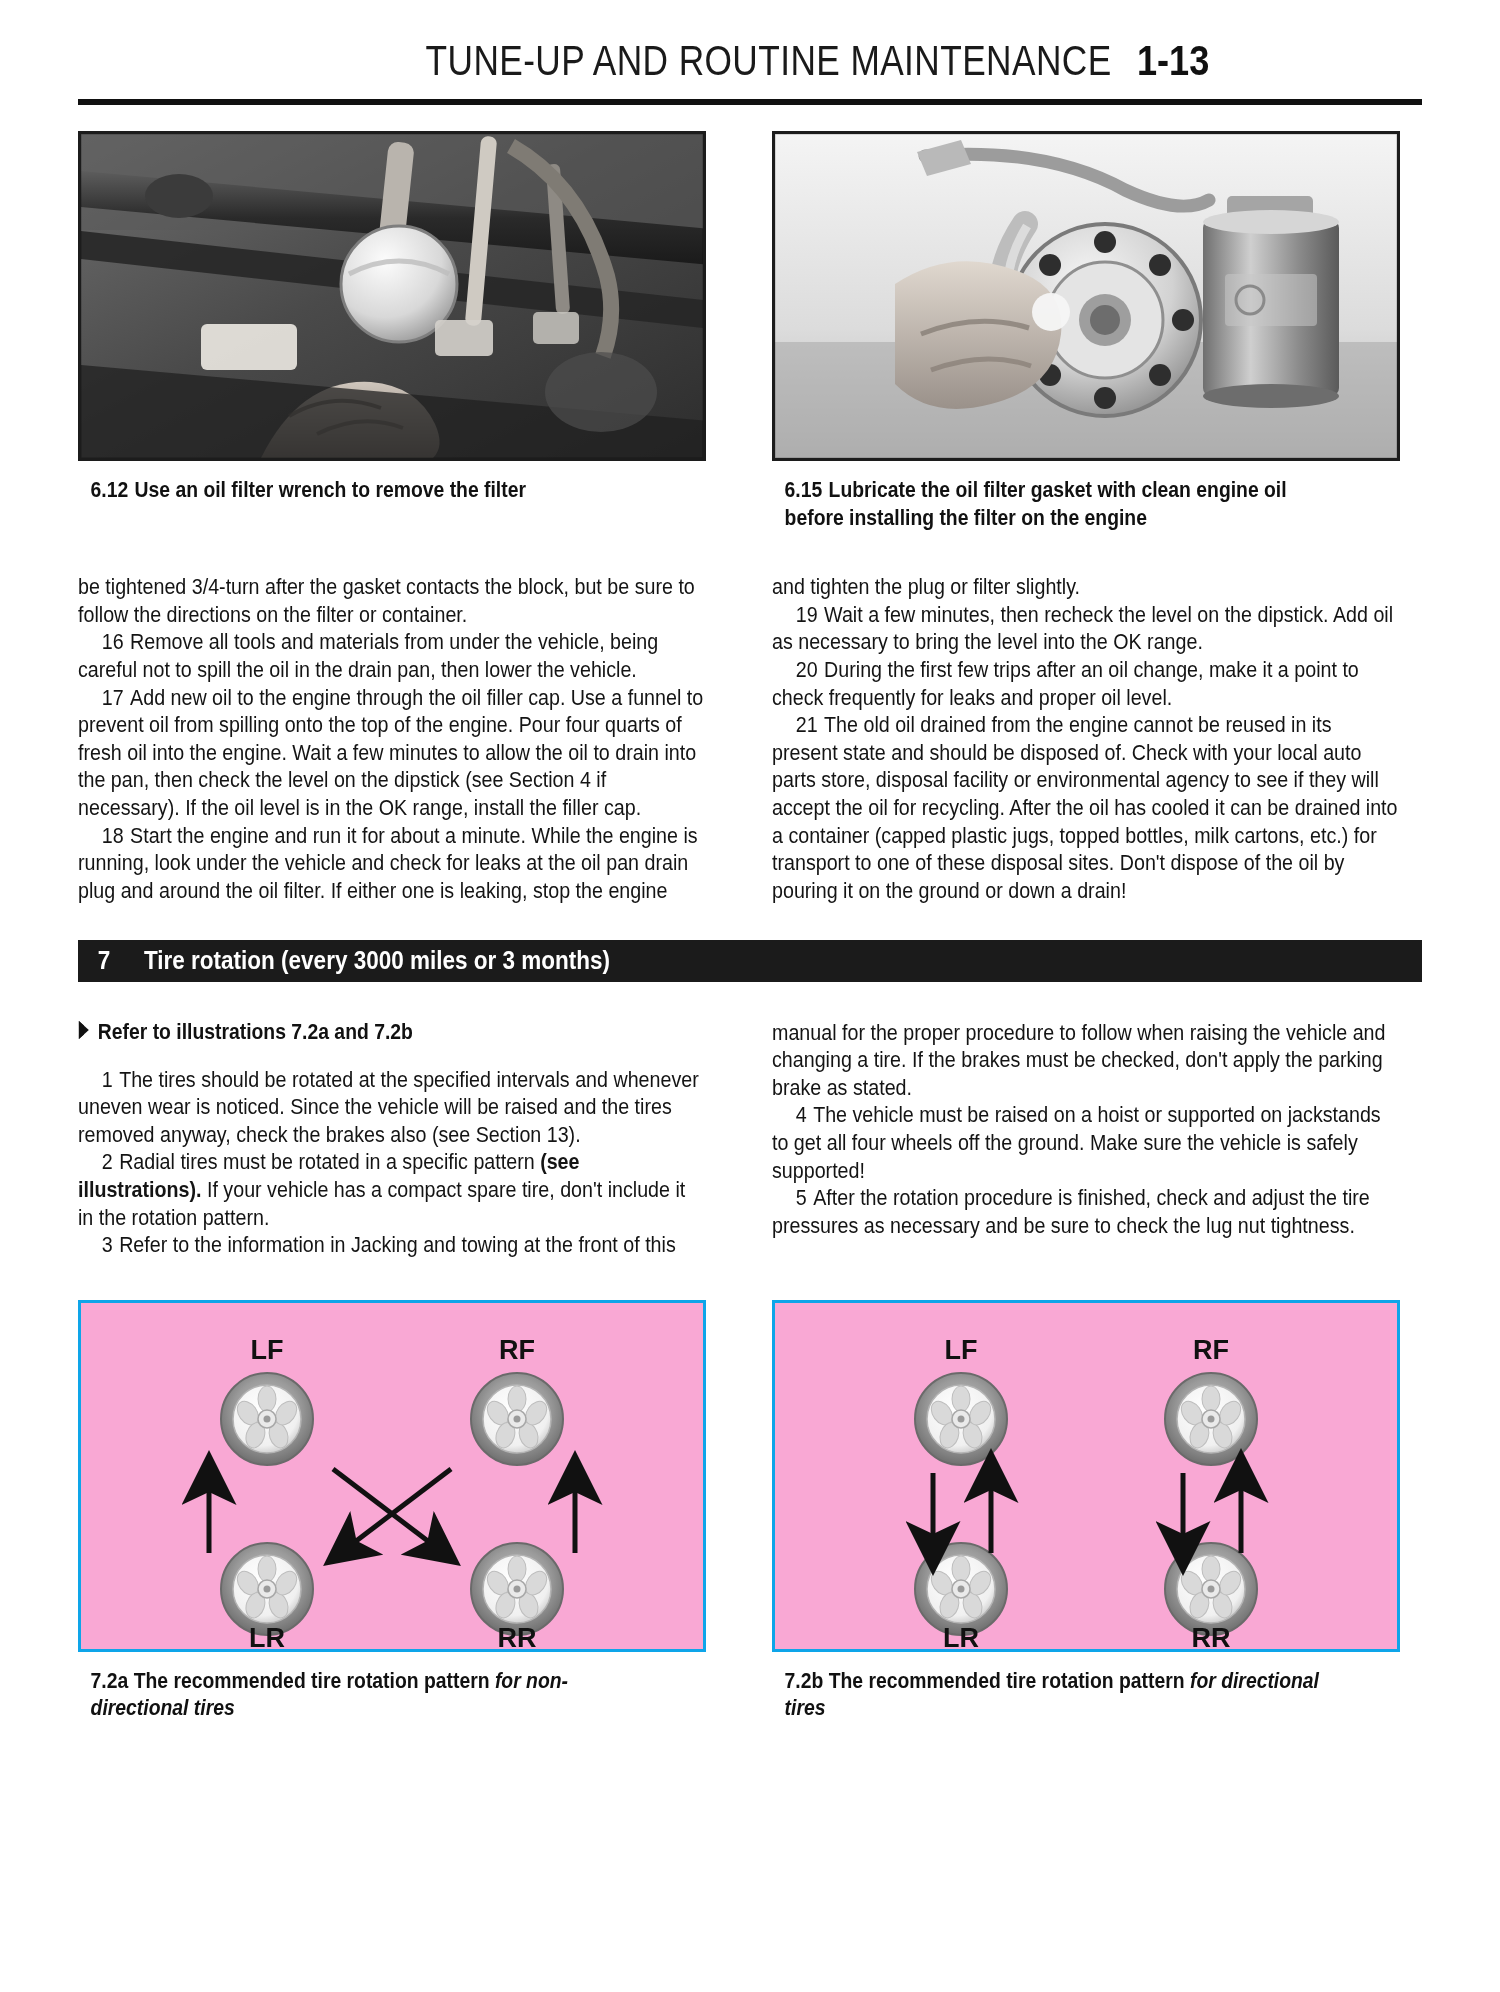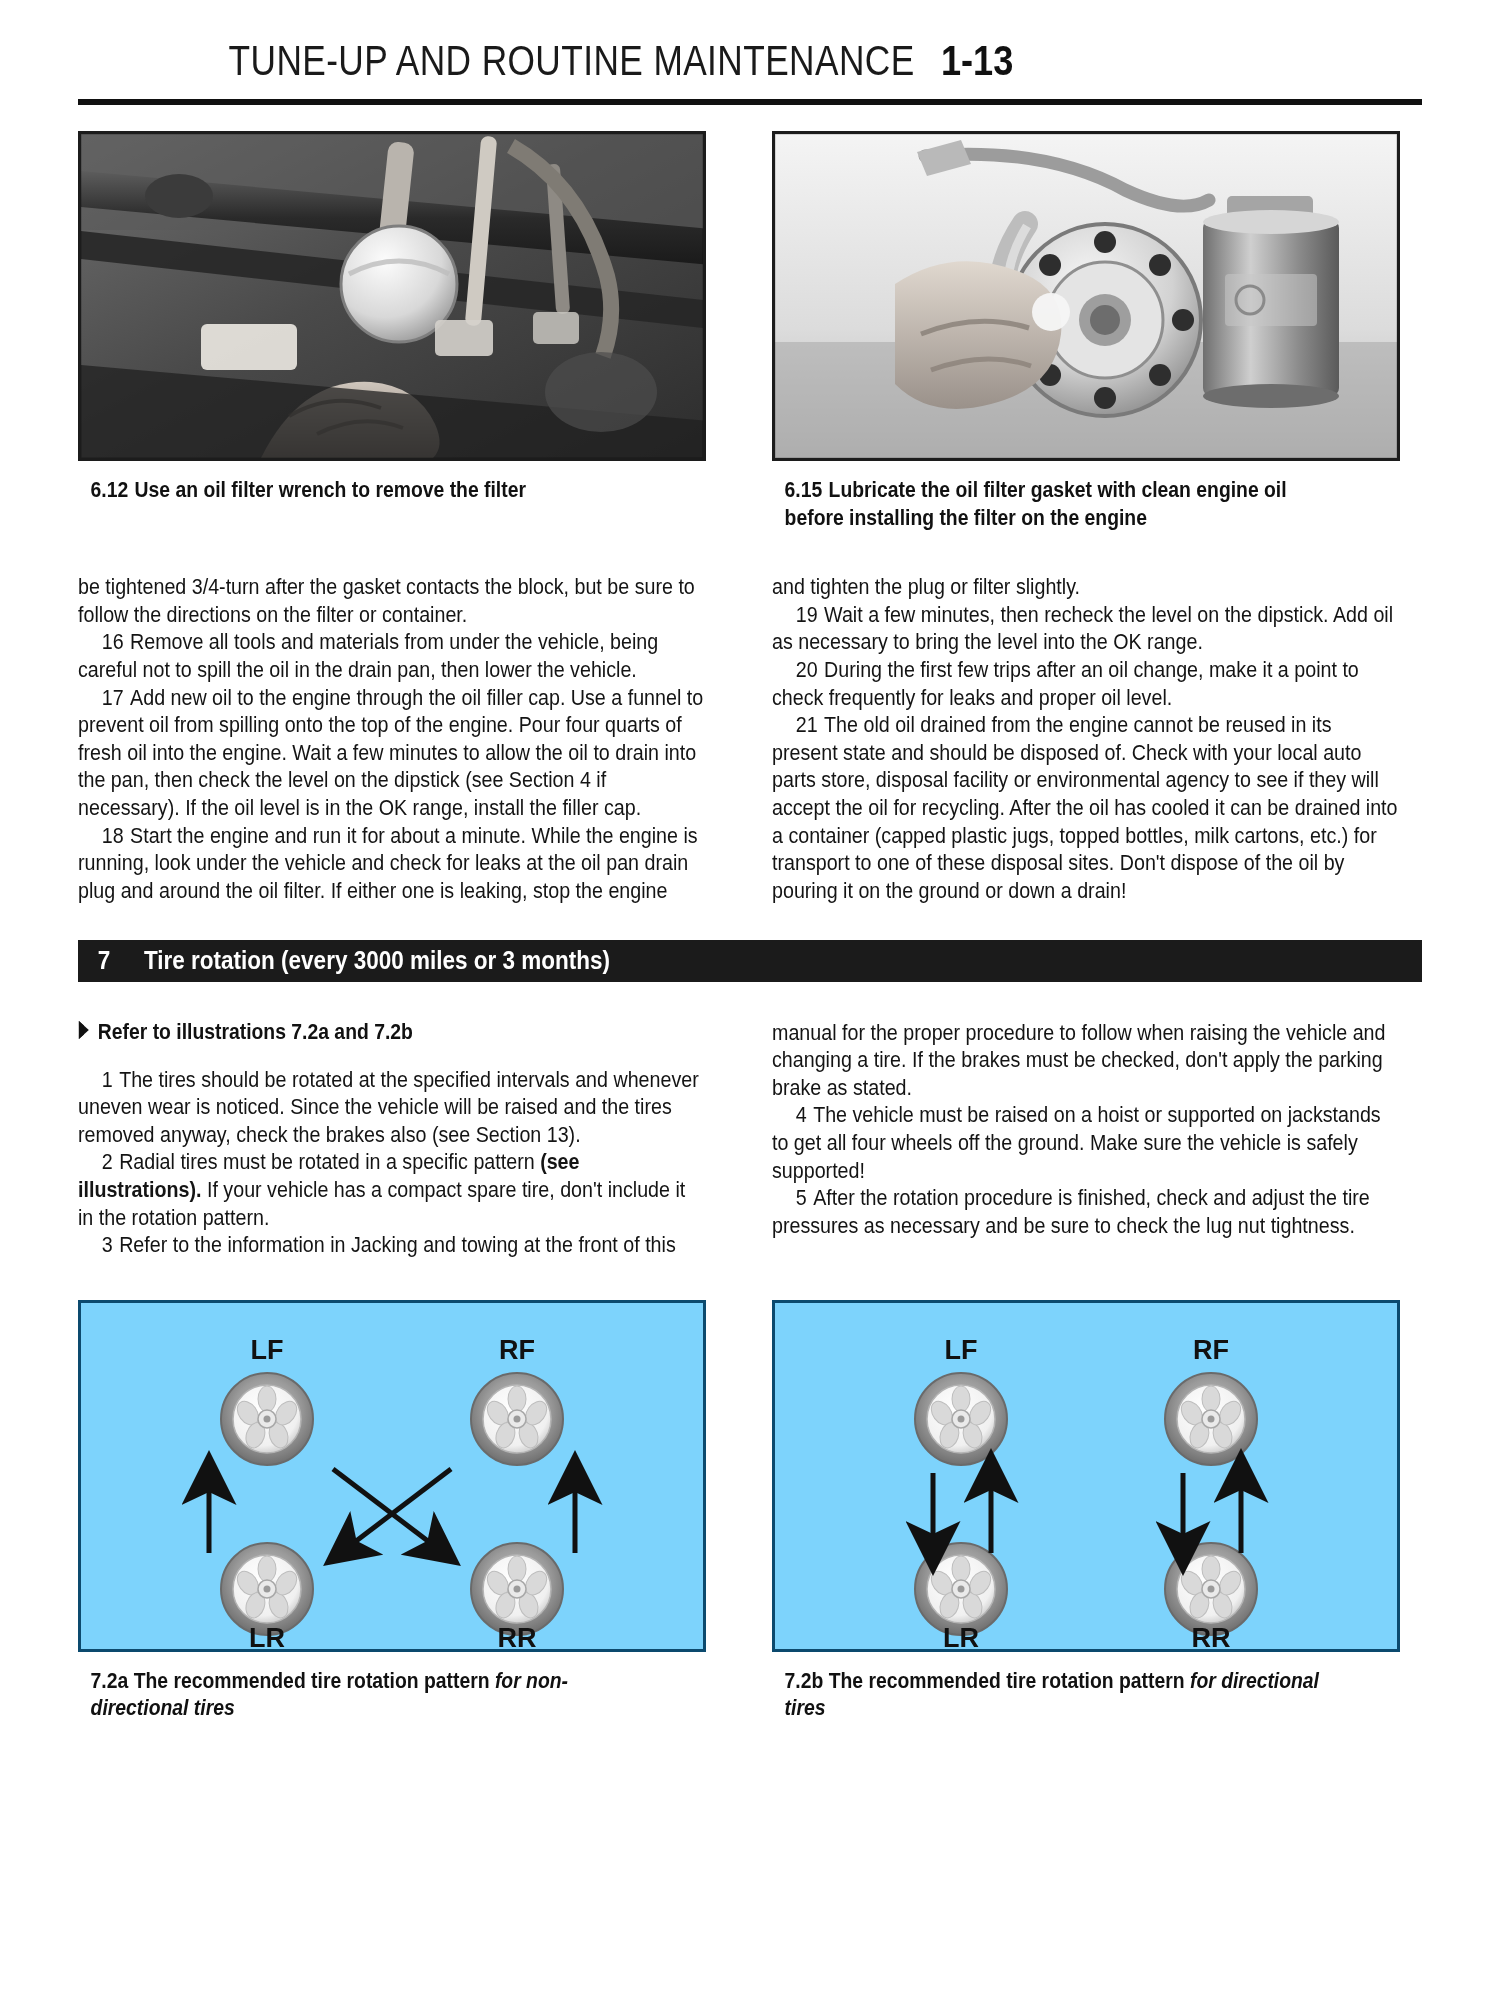--- a/index.html
+++ b/index.html
@@ -9,21 +9,21 @@
     background: #ffffff;
     font-family: "Liberation Sans", sans-serif;
     color: #111;
     position: relative;
     overflow: hidden;
   }
   .page { position: relative; width: 1500px; height: 1992px; padding: 0 78px; }
 
   
   .header {
-    display: flex; align-items: flex-end; justify-content: flex-start;
+    display: flex; align-items: flex-end; justify-content: center;
     gap: 26px; padding-top: 36px; padding-right: 4px;
   }
   .header-title {
     font-size: 43px; letter-spacing: 0.5px;
     transform: scaleX(0.82); transform-origin: right bottom;
     white-space: nowrap; font-weight: 400; color: #1a1a1a;
   }
   .header-page {
     font-size: 42px; font-weight: bold; color: #111;
     transform: scaleX(0.86); transform-origin: left bottom;
@@ -73,21 +73,21 @@
   }
 
   .refer-line {
     font-size: 21.5px; font-weight: bold; margin-top: 26px;
     transform: scaleX(0.9); transform-origin: left top;
     display: flex; align-items: center; gap: 9px;
   }
   .pointer-glyph { display: inline-block; line-height: 1; font-size: 22px; }
 
   
-  .diagram-frame { border: 3px solid #0c4a6e; background: #7dd3fc; height: 352px; position: relative; }
+  .diagram-frame { border: 3px solid #0ea5e9; background: #f9a8d4; height: 352px; position: relative; }
   .diagram-caption {
     font-size: 21.5px; font-weight: bold; line-height: 1.28; margin-top: 16px;
     transform: scaleX(0.9); transform-origin: left top; padding-left: 14px;
   }
   .diagram-caption i { font-style: italic; }
 
   .wheel-label { font-size: 27px; font-weight: bold; fill: #111; font-family: "Liberation Sans", sans-serif; }
 </style>
 </head>
 <body>

